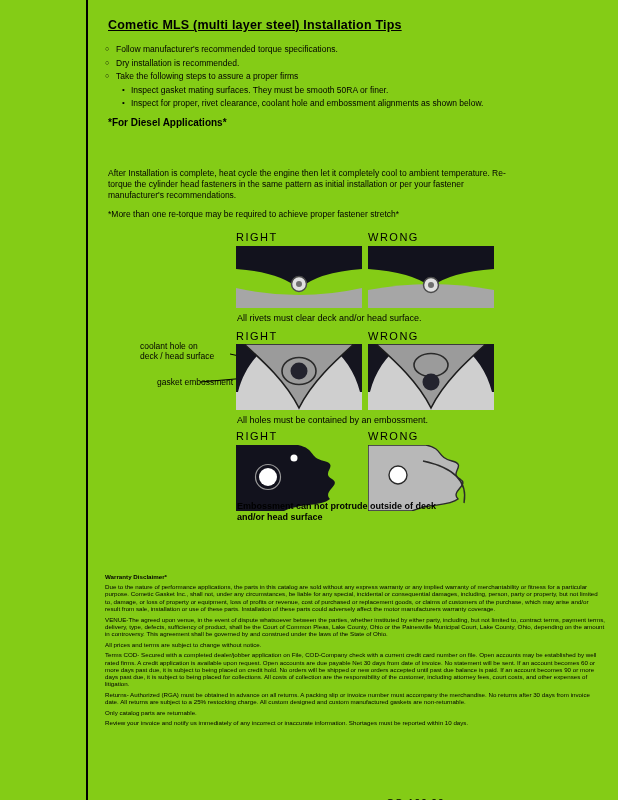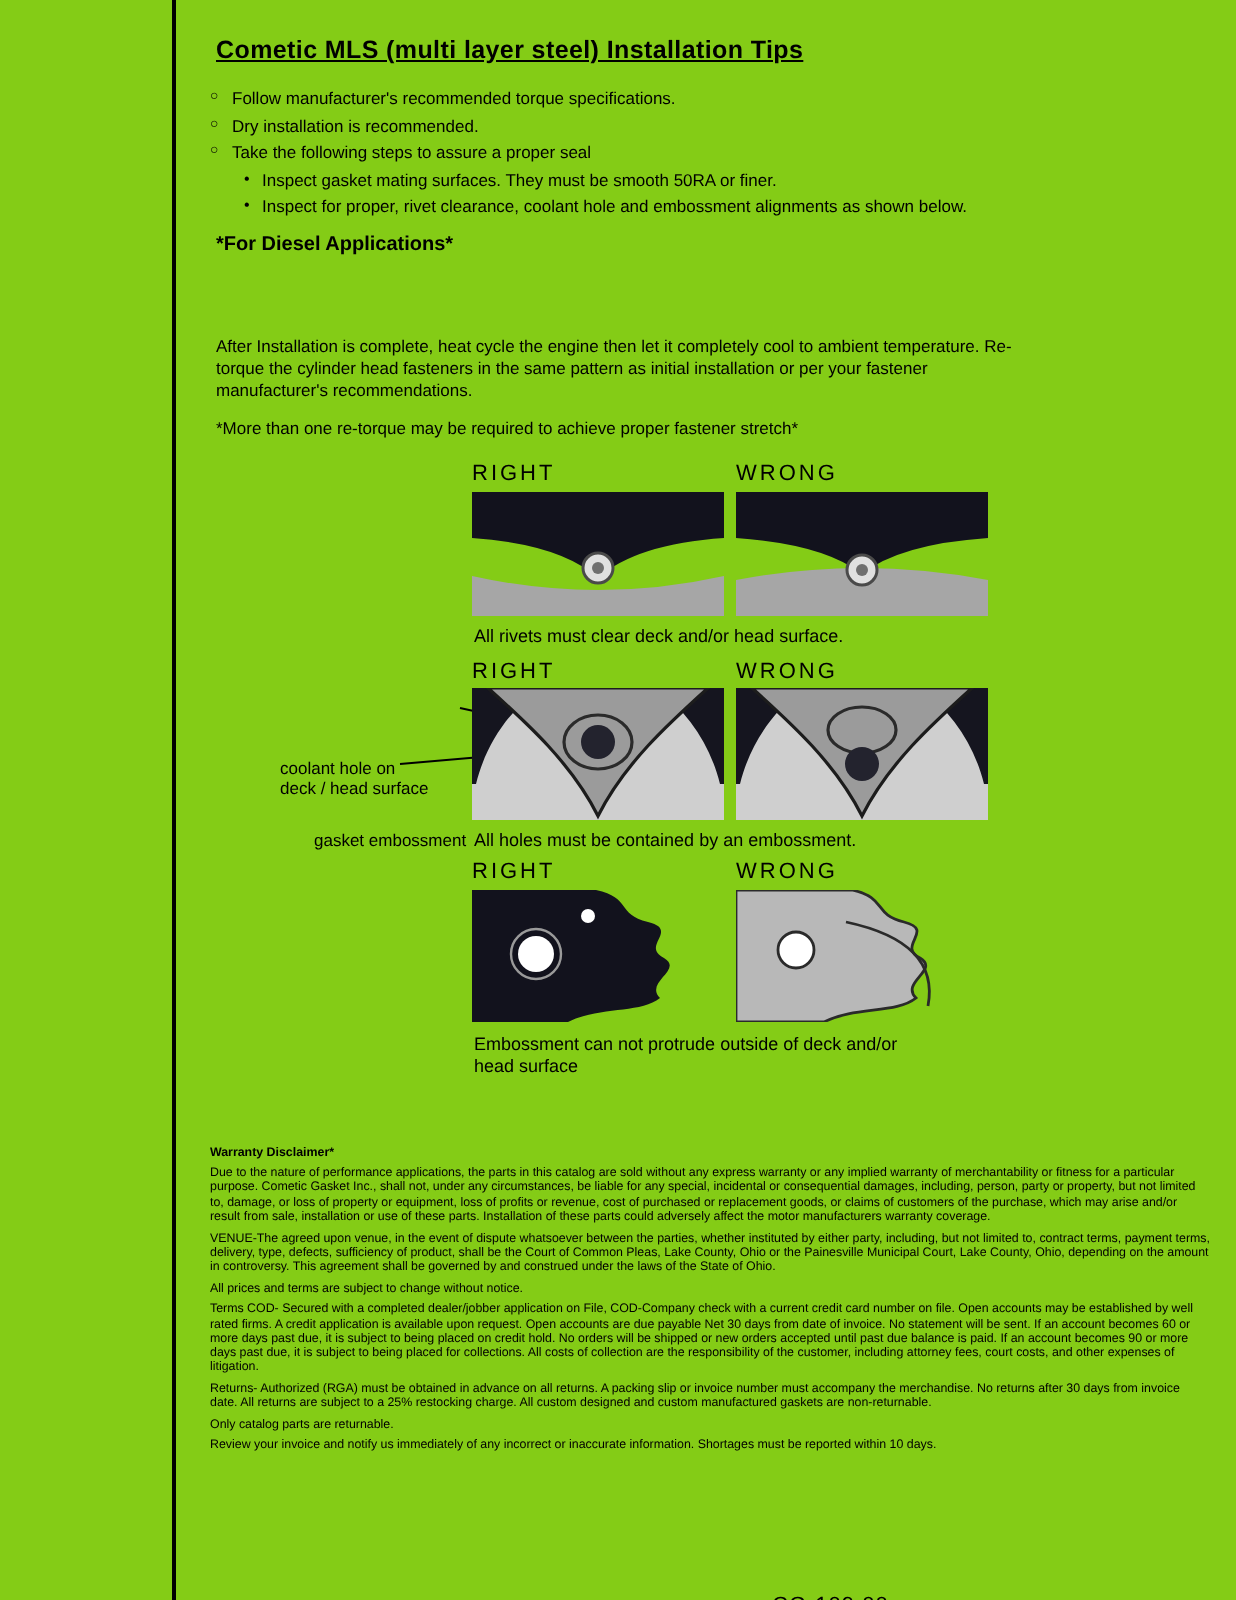--- a/index.html
+++ b/index.html
@@ -31,23 +31,23 @@
   .r1l { top:231px; } .r2l { top:330px; } .r3l { top:430px; }
   .cl { left:236px; } .cr { left:368px; }
 
   .panel { position:absolute; width:126px; }
   .panel svg { display:block; width:100%; height:100%; }
   .row1 { top:246px; height:62px; }
   .row2 { top:344px; height:66px; }
   .row3 { top:445px; height:66px; }
 
   .caption { position:absolute; left:237px; font-size:9px; line-height:11px; }
-  .cap1 { top:313px; } .cap2 { top:415px; } .cap3 { top:517px; width:220px; }
+  .cap1 { top:313px; } .cap2 { top:415px; } .cap3 { top:501px; width:220px;font-weight:bold; }
 
-  .diagram-label { position:absolute; font-size:8.5px; line-height:10px;margin-top:38px; }
+  .diagram-label { position:absolute; font-size:8.5px; line-height:10px; }
   .lbl-coolant { left:140px; top:341px; }
   .lbl-emboss { left:118px; top:377px;padding-left:39px; }
   .pointer-overlay { position:absolute; left:110px; top:338px; width:260px; height:78px; }
 
   .legal { position:absolute; left:105px; top:573px; width:500px; font-size:6.2px; line-height:7.2px; }
   .legal .heading { font-weight:bold; margin-bottom:3px; }
   .legal p { margin-bottom:3.5px; }
 
   .footer-code { position:absolute; left:386px; top:757px; font-size:11px; letter-spacing:0.5px;margin-top:40px; }
 </style>
@@ -63,21 +63,21 @@
     <div class="tip">
       <span class="m">○</span>
       <span>Follow manufacturer's recommended torque specifications.</span>
     </div>
     <div class="tip">
       <span class="m">○</span>
       <span>Dry installation is recommended.</span>
     </div>
     <div class="tip">
       <span class="m">○</span>
-      <span>Take the following steps to assure a proper seal</span>
+      <span>Take the following steps to assure a proper firms</span>
     </div>
     <div class="tip sub">
       <span class="m">•</span>
       <span>Inspect gasket mating surfaces.  They must be smooth 50RA or finer.</span>
     </div>
     <div class="tip sub">
       <span class="m">•</span>
       <span>Inspect for proper, rivet clearance, coolant hole and embossment alignments as shown below.</span>
     </div>
   </div>

